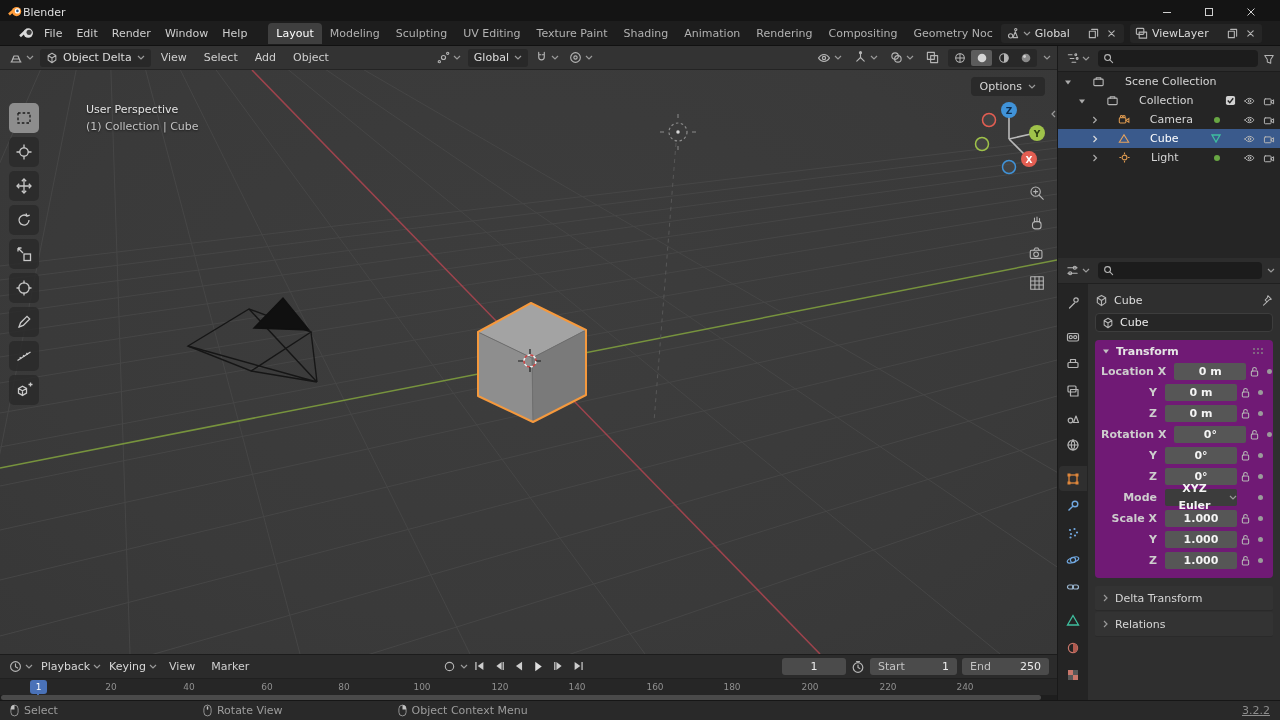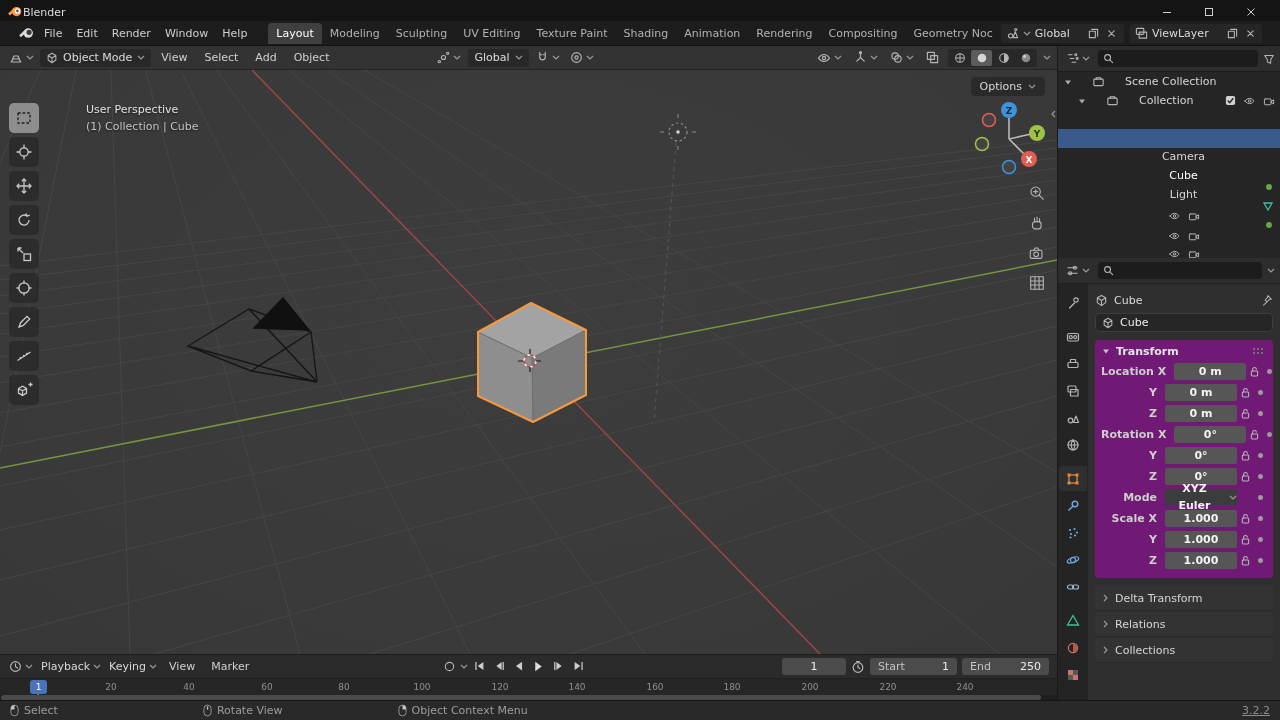--- a/index.html
+++ b/index.html
@@ -101,21 +101,21 @@
 
   
   .outliner { position: absolute; left: 1057px; top: 46px; width: 223px; height: 212px; background: #252525; border-left: 1px solid #191919; }
   .ol-header { height: 26px; background: #2d2d2d; display: flex; align-items: center; gap: 5px; padding: 0 5px;
     border-bottom: 1px solid #1d1d1d; }
   .search-field { flex: 1; height: 17px; background: #1c1c1c; border-radius: 4px; display: flex; align-items: center;
     gap: 4px; padding: 0 5px; }
   .ol-row { height: 19px; display: flex; align-items: center; gap: 20px; padding: 0 5px 0 6px; color: #d5d5d5; }
   .ol-row.selected { background: #3a5a8c; color: #ffffff; }
   .ol-rights { margin-left: auto; display: flex; gap: 7px; align-items: center; }
-  .ind1 { padding-left: 20px; } .ind2 { padding-left: 34px; flex-direction: column; }
+  .ind1 { padding-left: 20px; } .ind2 { padding-left: 34px; }
   .badge { margin-left: auto; margin-right: 2px; }
   .ol-rights2 { display: flex; gap: 7px; align-items: center; }
 
   
   .props { position: absolute; left: 1057px; top: 258px; width: 223px; height: 442px; background: #2f2f2f;
     border-left: 1px solid #191919; display: flex; flex-direction: column; }
   .props-header { height: 26px; background: #2d2d2d; display: flex; align-items: center; gap: 5px; padding: 0 5px;
     border-bottom: 1px solid #202020; flex: 0 0 auto; }
   .props-main { flex: 1; display: flex; min-height: 0; }
   .props-tabs { width: 30px; background: #242424; display: flex; flex-direction: column; align-items: center;
@@ -246,21 +246,21 @@
         <path d="M2 11h10M3.5 8h7M5 5h4M5 5L2.5 11M9 5l2.5 6"></path>
       </svg>
       <svg class="chev" viewBox="0 0 8 5">
           <path d="M1 1l3 3 3-3"></path>
         </svg>
     </div>
     <div class="hdr-field">
       <svg width="12" height="12" viewBox="0 0 14 14" class="ic">
         <path d="M7 1.5l4.5 2.6v5.2L7 12.5 2.5 9.3V4.1z M7 7v5.5 M2.5 4.1L7 7l4.5-2.9"></path>
       </svg>
-      <span>Object Mode</span>
+      <span>Object Delta</span>
       <svg class="chev" viewBox="0 0 8 5">
           <path d="M1 1l3 3 3-3"></path>
         </svg>
     </div>
     <div class="menu-item">View</div>
     <div class="menu-item">Select</div>
     <div class="menu-item">Add</div>
     <div class="menu-item">Object</div>
     <div class="hdr-center">
       <div class="hdr-btn">
@@ -1102,23 +1102,17 @@
               <path d="M1 1l3 3-3 3"></path>
             </svg>
           <span>Delta Transform</span>
         </div>
         <div class="cpanel">
           <svg class="chevr" viewBox="0 0 5 8">
               <path d="M1 1l3 3-3 3"></path>
             </svg>
           <span>Relations</span>
         </div>
-        <div class="cpanel">
-          <svg class="chevr" viewBox="0 0 5 8">
-              <path d="M1 1l3 3-3 3"></path>
-            </svg>
-          <span>Collections</span>
-        </div>
       </div>
     </div>
   </div>
 
 </div>
 
 </body></html>

